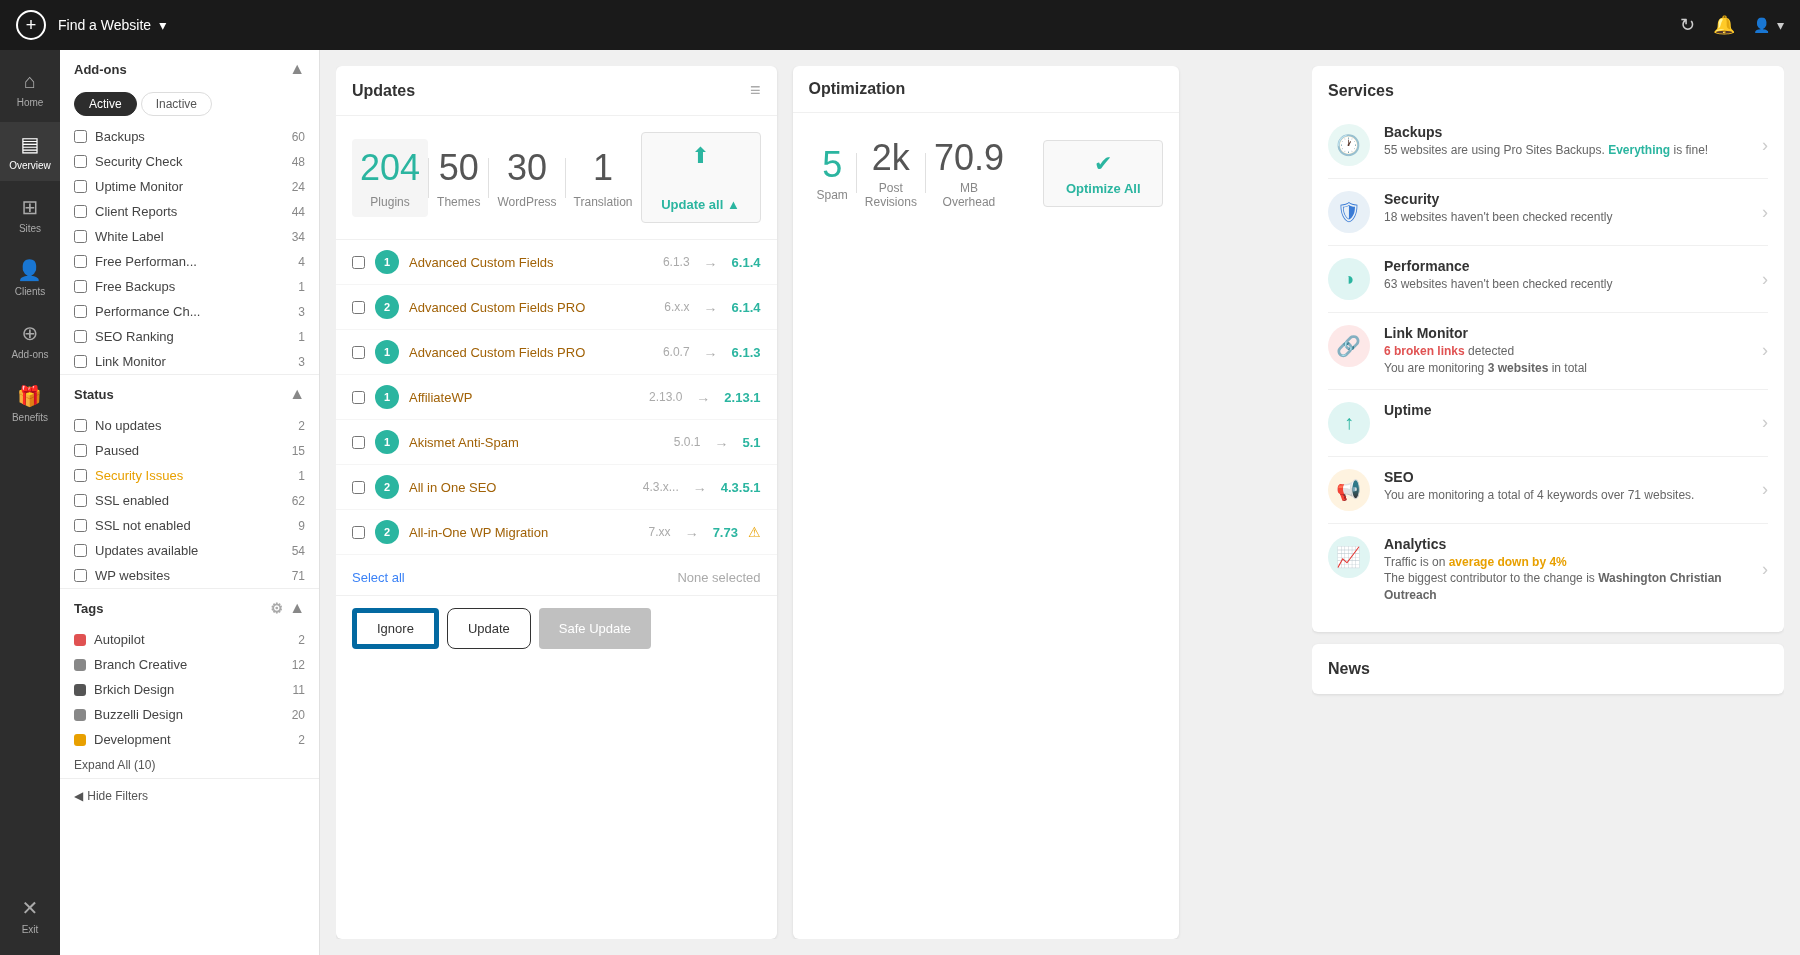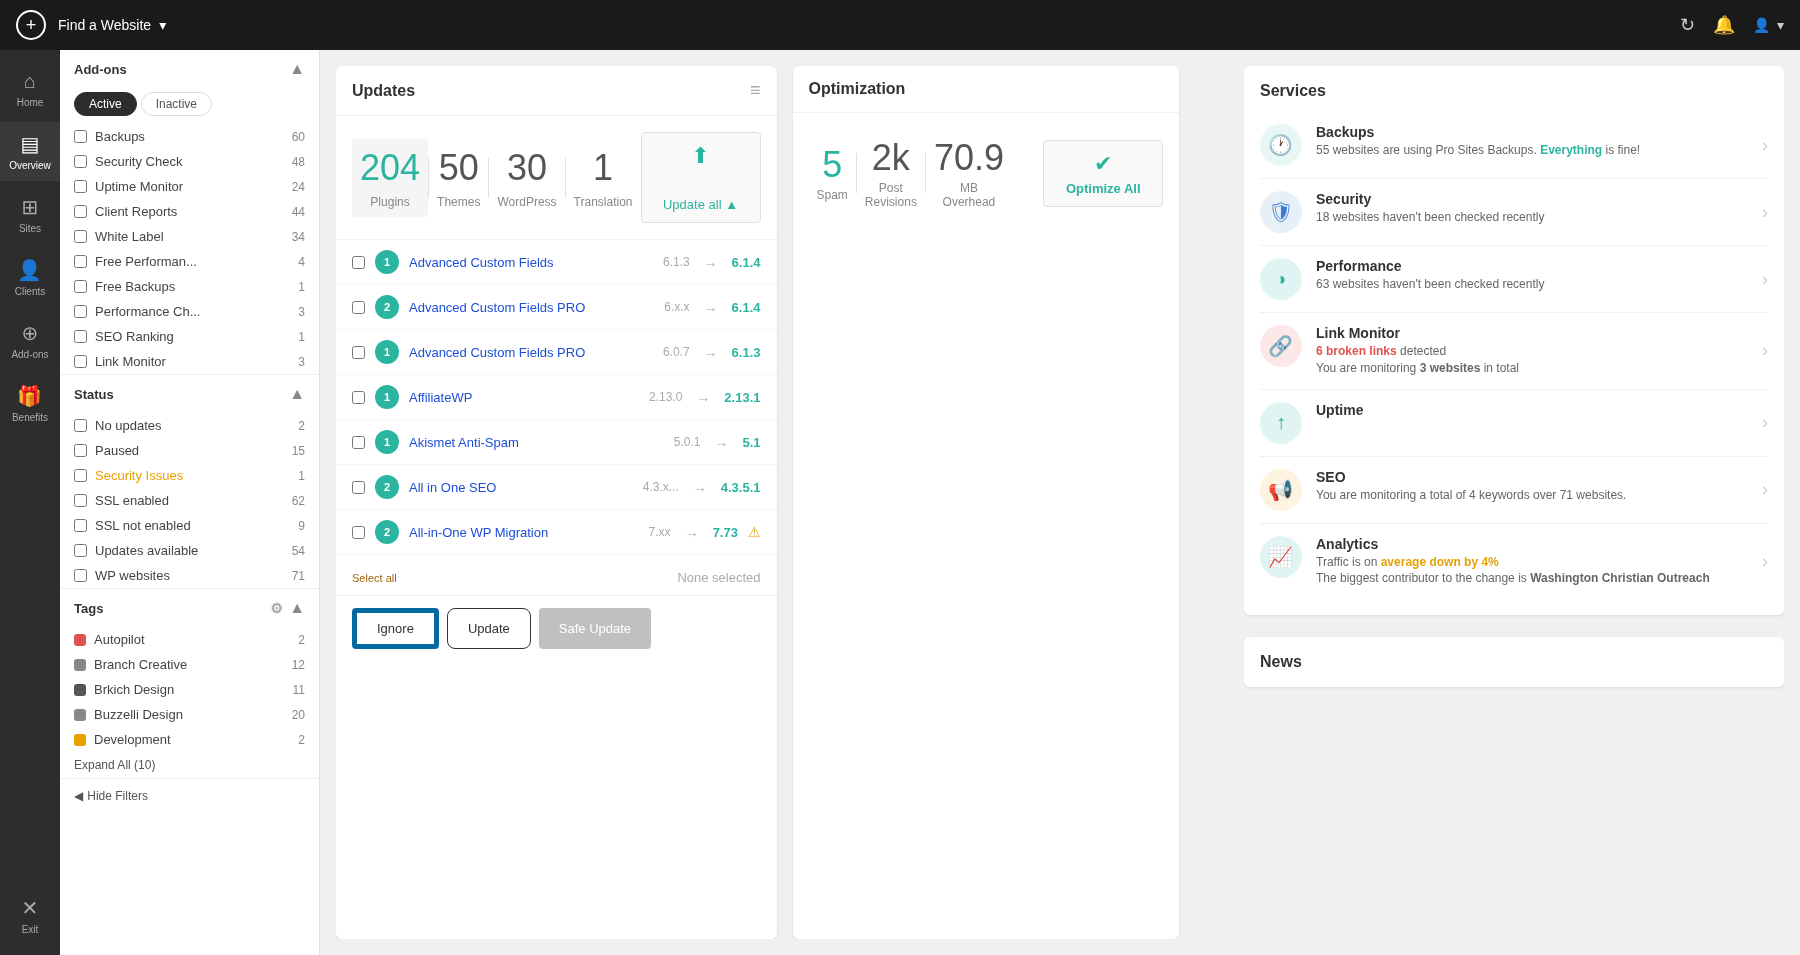--- a/index.html
+++ b/index.html
@@ -51,56 +51,56 @@
     .card-menu-icon { color: #aaa; cursor: pointer; font-size: 18px; }
 
     
     .stats-row { display: flex; align-items: center; padding: 16px; gap: 0; border-bottom: 1px solid #f0f0f0; }
     .stat-item { flex: 1; text-align: center; cursor: pointer; padding: 8px; border-radius: 4px; }
     .stat-item.active-stat { background: #f5f5f5; }
     .stat-number { font-size: 36px; font-weight: 300; color: #2bb5a0; }
     .stat-number.dark { color: #555; }
     .stat-label { font-size: 12px; color: #888; margin-top: 6px; }
     .update-all-btn { background: #f9f9f9; border: 1px solid #e0e0e0; border-radius: 4px; padding: 10px 18px; cursor: pointer; display: flex; flex-direction: column; align-items: center; gap: 4px; min-width: 120px; }
-    .update-all-text { font-size: 13px; color: #2bb5a0; font-weight: 400; display: flex; align-items: center; gap: 4px; margin-top: 24px; }
+    .update-all-text { font-size: 13px; color: #2bb5a0; font-weight: 700; display: flex; align-items: center; gap: 4px; margin-top: 24px; }
     .update-all-icon { font-size: 22px; color: #2bb5a0; }
 
     
     .plugin-list { overflow-y: auto; max-height: 320px; }
     .plugin-row { display: flex; align-items: center; padding: 10px 16px; border-bottom: 1px solid #f5f5f5; gap: 10px; }
     .plugin-checkbox { flex-shrink: 0; }
     .plugin-badge { width: 24px; height: 24px; border-radius: 50%; background: #2bb5a0; color: #fff; font-size: 11px; font-weight: 700; display: flex; align-items: center; justify-content: center; flex-shrink: 0; }
-    .plugin-name { flex: 1; font-size: 13px; color: #1d4ed8; }
+    .plugin-name { flex: 1; font-size: 13px; color: #a16207; }
     .plugin-version { font-size: 12px; color: #aaa; }
     .arrow-icon { color: #aaa; font-size: 14px; margin: 0 4px; }
     .plugin-new-version { font-size: 13px; color: #2bb5a0; font-weight: 600; }
     .warning-icon { font-size: 14px; color: #e8a000; }
 
     
     .list-footer { display: flex; align-items: center; justify-content: space-between; padding: 10px 16px; }
-    .select-all-label { font-size: 11px; color: #a16207; cursor: pointer; }
+    .select-all-label { font-size: 13px; color: #3b82f6; cursor: pointer; }
     .none-selected { font-size: 13px; color: #aaa; }
 
     
     .action-buttons { display: flex; gap: 8px; padding: 12px 16px; border-top: 1px solid #f0f0f0; }
     .btn-ignore { border: 5px solid #0369a1; background: #fff; color: #333; padding: 8px 20px; border-radius: 4px; font-size: 13px; cursor: pointer; }
     .btn-update { border: 1px solid #333; background: #fff; color: #333; padding: 8px 20px; border-radius: 8px; font-size: 13px; cursor: pointer; }
     .btn-safe { background: #c0c0c0; color: #fff; border: none; padding: 8px 20px; border-radius: 4px; font-size: 13px; cursor: pointer; }
 
     
     .opt-stats-row { display: flex; align-items: center; padding: 16px; gap: 0; }
     .opt-stat-item { flex: 1; text-align: center; padding: 8px; }
     .opt-number { font-size: 36px; font-weight: 300; color: #2bb5a0; }
     .opt-number.dark { color: #555; }
     .opt-label { font-size: 12px; color: #888; margin-top: 2px; }
     .optimize-all-btn { background: #f9f9f9; border: 1px solid #e0e0e0; border-radius: 4px; padding: 10px 18px; cursor: pointer; display: flex; flex-direction: column; align-items: center; gap: 4px; min-width: 120px; }
     .optimize-all-text { font-size: 13px; color: #2bb5a0; font-weight: 600; display: flex; align-items: center; gap: 4px; }
 
     
-    .right-panel { width: 540px; display: flex; flex-direction: column; gap: 22px; overflow-y: auto; flex-shrink: 0; }
+    .right-panel { width: 472px; display: flex; flex-direction: column; gap: 12px; overflow-y: auto; flex-shrink: 0; }
     .services-card { background: #fff; border-radius: 6px; box-shadow: 0 1px 3px rgba(0,0,0,0.1); padding: 16px; }
     .services-title { font-size: 16px; font-weight: 600; color: #333; margin-bottom: 12px; }
     .service-item { display: flex; align-items: flex-start; padding: 12px 0; border-bottom: 1px solid #f0f0f0; gap: 14px; cursor: pointer; }
     .service-item:last-child { border-bottom: none; }
     .service-icon { width: 42px; height: 42px; border-radius: 50%; display: flex; align-items: center; justify-content: center; font-size: 20px; flex-shrink: 0; }
     .service-icon.green { background: #e8f7f4; color: #2bb5a0; }
     .service-icon.blue { background: #e8f0f7; color: #3a7bd5; }
     .service-icon.teal { background: #e0f5f3; color: #2bb5a0; }
     .service-icon.red { background: #fde8e8; color: #e05252; }
     .service-icon.orange { background: #fef3e0; color: #e8a000; }

